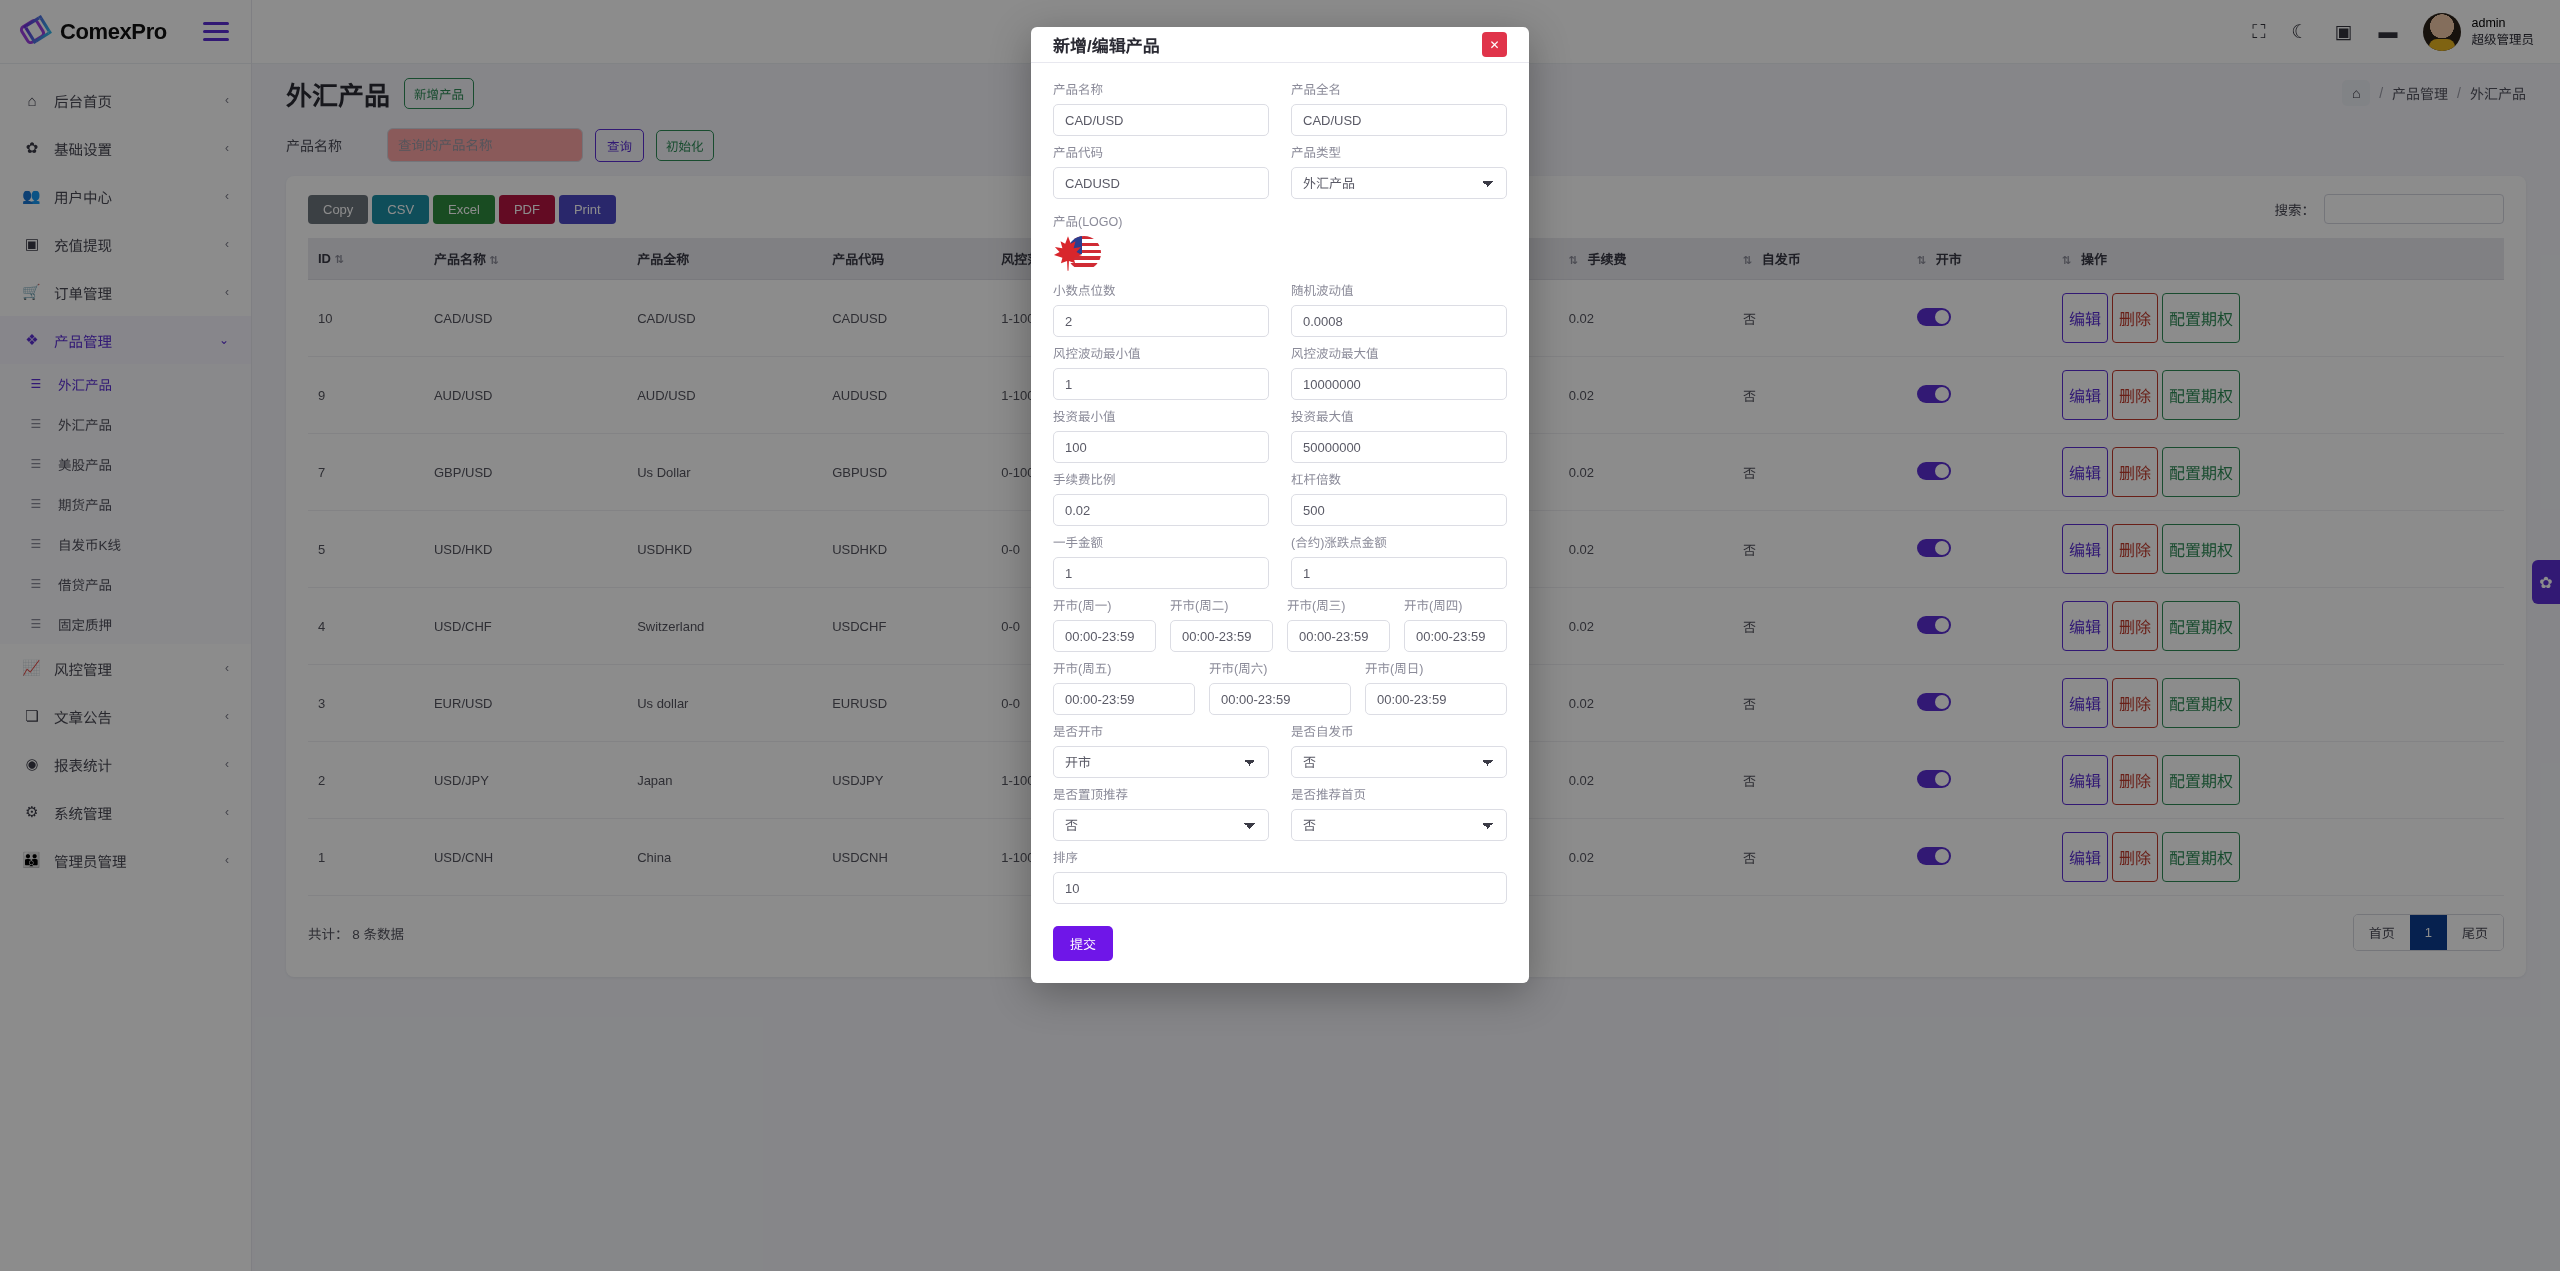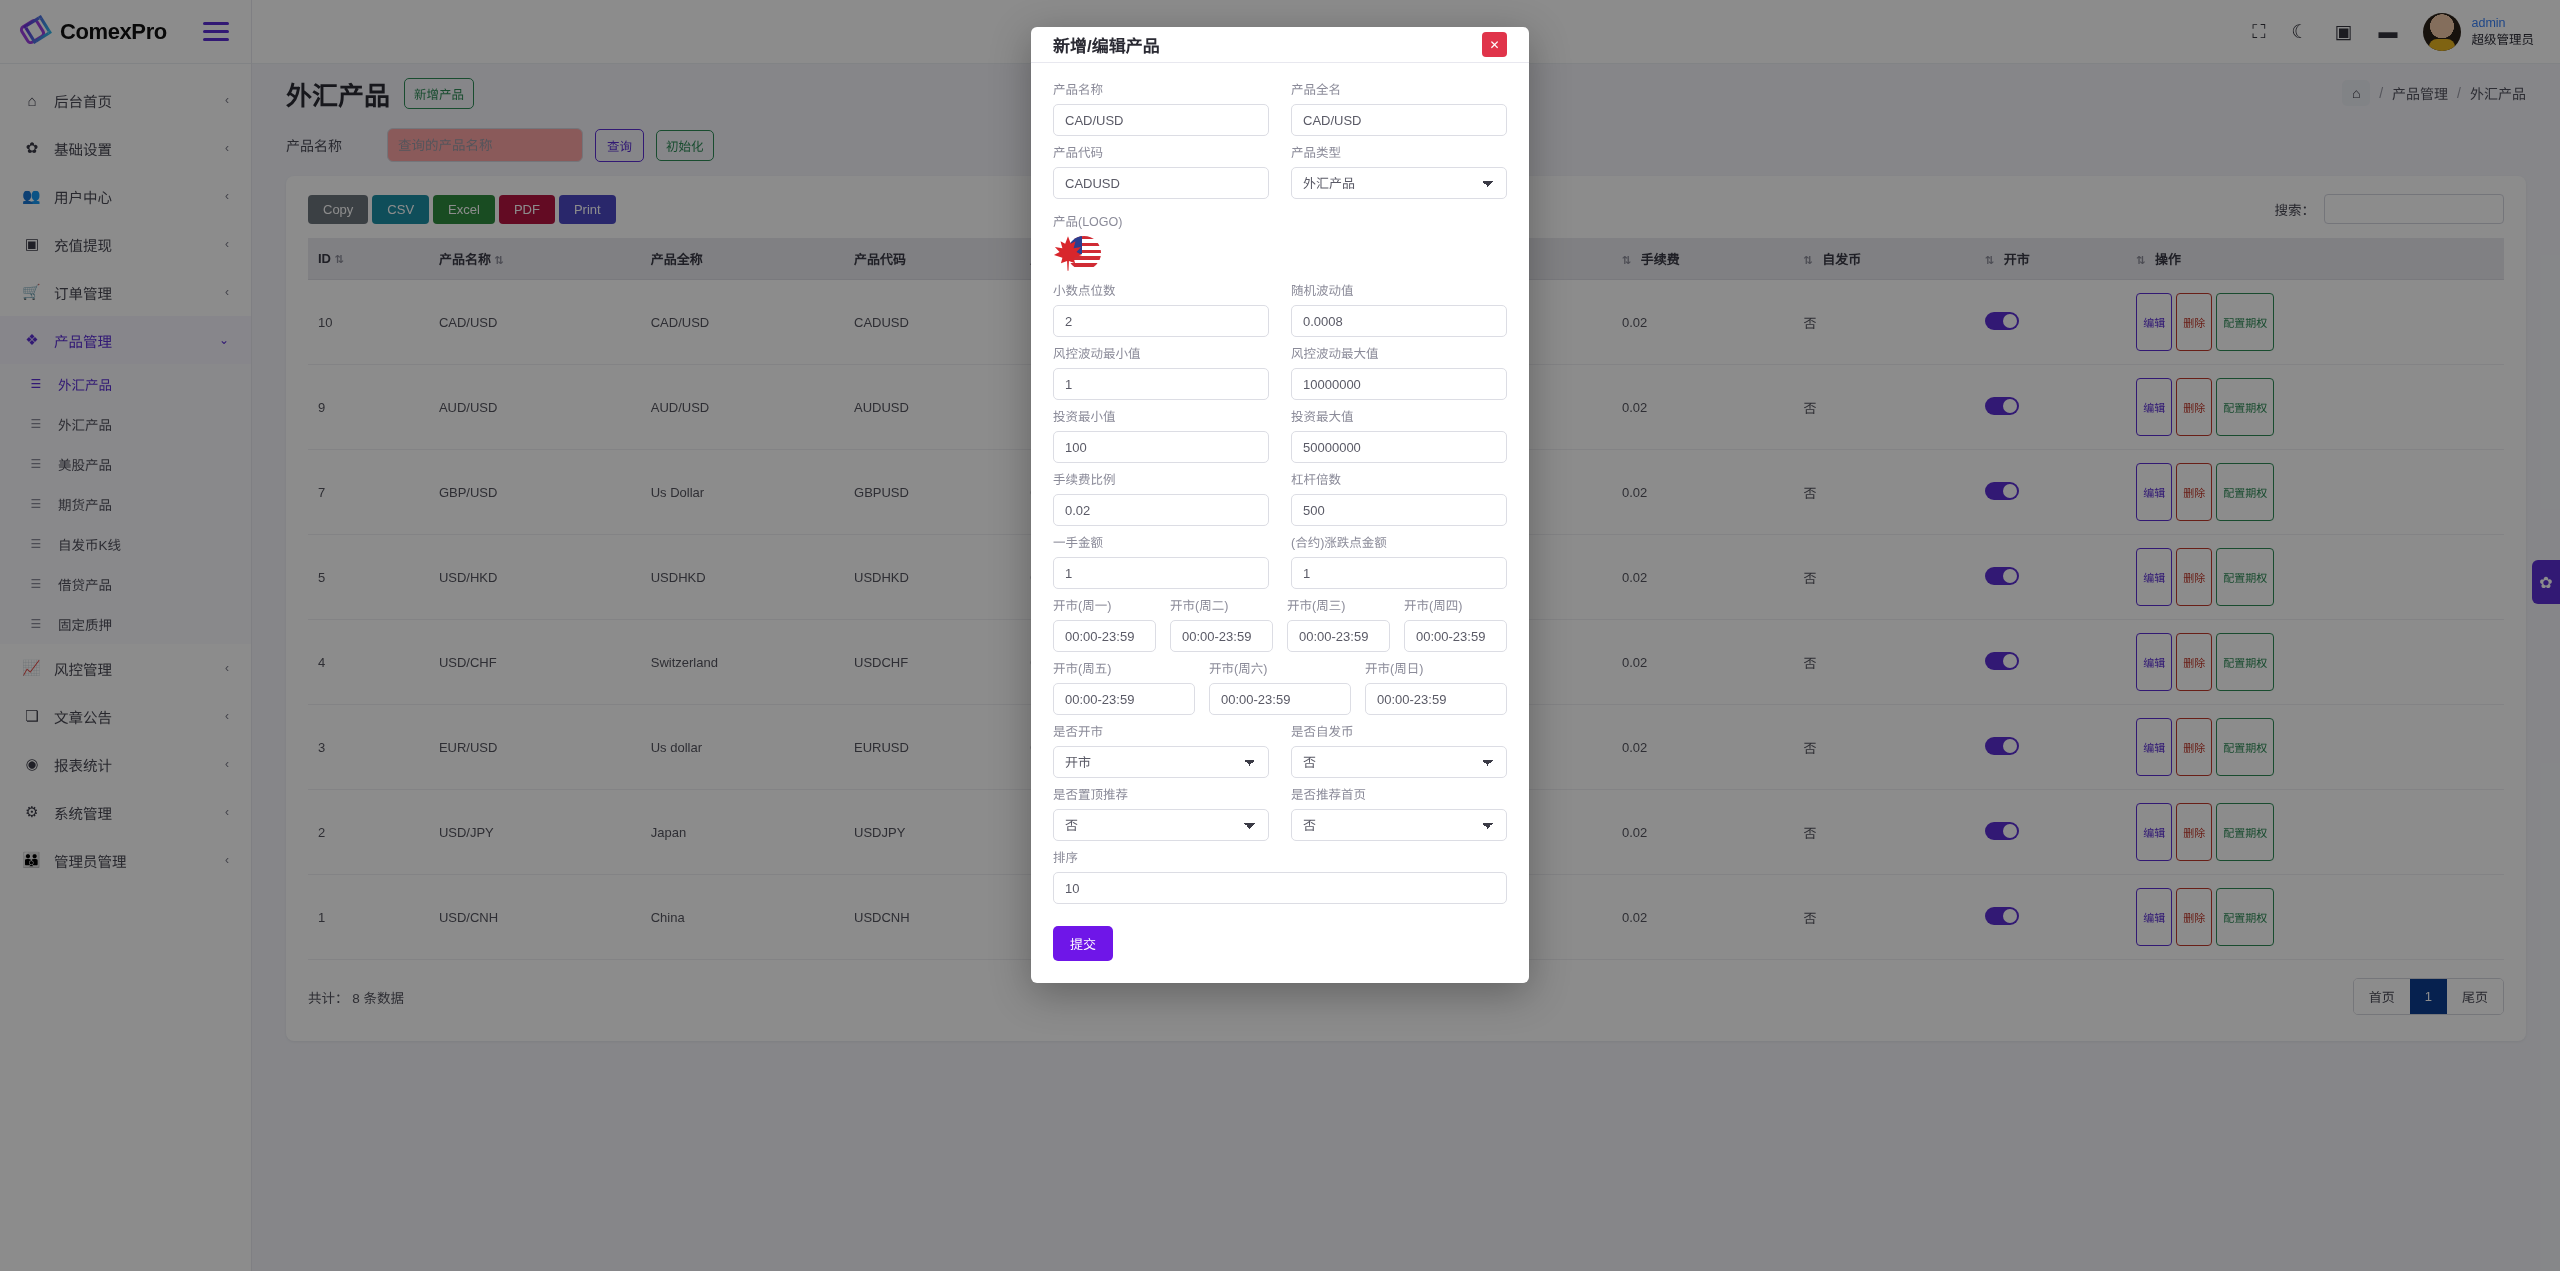--- a/index.html
+++ b/index.html
@@ -50,21 +50,21 @@
   .main { flex: 1 1 auto; display:flex; flex-direction:column; min-width:0; }
   .topbar { height: 64px; background:#fff; border-bottom:1px solid #eceef3;
             display:flex; align-items:center; justify-content:flex-end; padding-right:26px; gap:26px; }
   .topicon { font-size:19px; color:#33333d; cursor:pointer; line-height:1; }
   .userbox { display:flex; align-items:center; gap:10px; cursor:pointer; }
   .avatar { width:38px; height:38px; border-radius:50%; overflow:hidden;
             background: radial-gradient(circle at 50% 35%, #f0c9a8 0 38%, #2b2118 39% 100%);
             position:relative; }
   .avatar:after { content:""; position:absolute; left:50%; bottom:0; transform:translateX(-50%);
             width:26px; height:12px; background:#e8b422; border-radius:8px 8px 0 0; }
-  .uname { font-size:12.5px; color:#3b82f6; line-height:1.35; }
+  .uname { font-size:12.5px; color:#000000; line-height:1.35; }
   .urole { font-size:12.5px; color:#2e2e38; line-height:1.35; }
 
   .crumbrow { height: 58px; display:flex; align-items:center; justify-content:space-between;
               padding: 0 34px 0 34px; }
   .pagetitle-wrap { display:flex; align-items:center; gap:14px; }
   .pagetitle { font-size: 26px; font-weight:700; color:#2a2a33; }
   .btn-outline-green { border:1px solid #2e8b57; color:#2e8b57; background:transparent;
         border-radius:5px; font-size:12.5px; padding:5px 9px; cursor:pointer;
         font-family:inherit; }
   .crumbs { display:flex; align-items:center; gap:9px; font-size:14px; color:#53535f; }
@@ -94,21 +94,21 @@
   table.dt { width:100%; border-collapse:collapse; margin-top:14px; }
   table.dt thead th { background:#e9eaef; font-size:13px; color:#3a3a45; font-weight:600;
         text-align:left; padding: 11px 10px; white-space:nowrap; border-bottom:1px solid #dcdde4;}
   table.dt thead th .sortico { color:#8d8d9a; font-size:11px; margin-right:6px; }
   table.dt tbody td { font-size:13px; color:#55555f; padding: 13px 10px; white-space:nowrap;
         border-bottom:1px solid #eeeef3; }
   td.no { color:#c0392b; }
   .toggle { width:34px; height:18px; border-radius:10px; background:#5b2fd4; position:relative; display:inline-block; }
   .toggle:after { content:""; position:absolute; right:2px; top:2px; width:14px; height:14px;
         border-radius:50%; background:#fff; }
-  .opbtn { border-radius:4px; background:transparent; font-size:11px; padding:20px 6px;
+  .opbtn { border-radius:4px; background:transparent; font-size:16px; padding:12px 6px;
         margin-right:4px; cursor:pointer; font-family:inherit; }
   .op-edit { border:1px solid #5b2fd4; color:#5b2fd4; }
   .op-del  { border:1px solid #c0392b; color:#c0392b; }
   .op-opt  { border:1px solid #2e8b57; color:#2e8b57; }
 
   .tablefoot { display:flex; align-items:center; justify-content:space-between; margin-top:18px; }
   .totaltxt { font-size:13.5px; color:#55555f; }
   .pager { display:flex; border:1px solid #d6d7df; border-radius:5px; overflow:hidden; }
   .pager button { border:none; background:#fff; font-size:13px; color:#4b4b57;
        padding: 8px 15px; cursor:pointer; font-family:inherit; }

